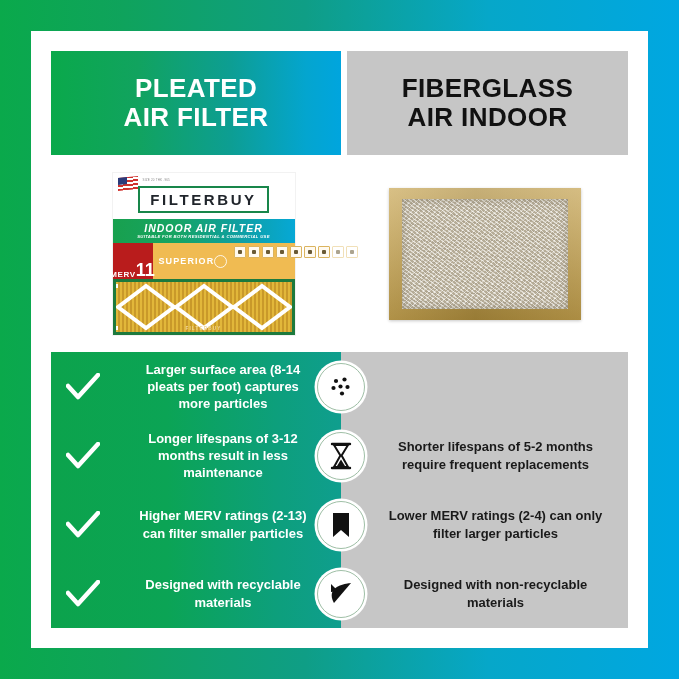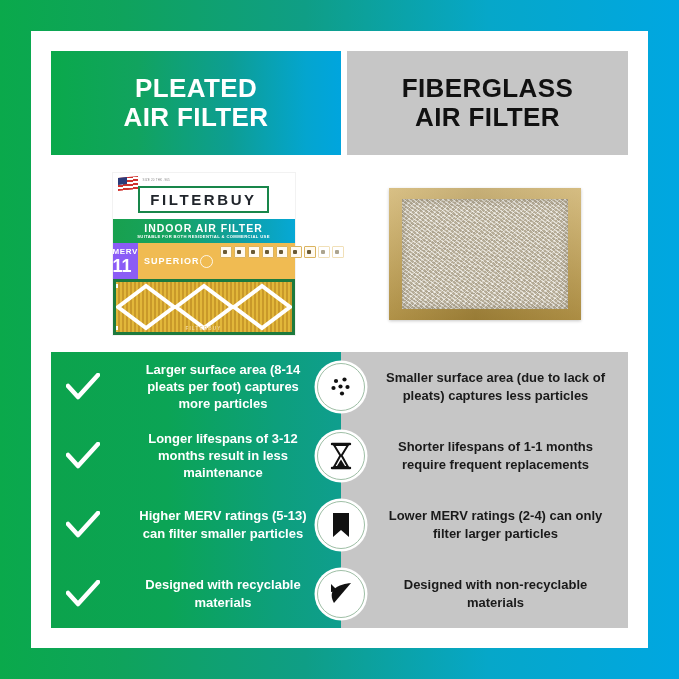--- a/index.html
+++ b/index.html
@@ -137,20 +137,21 @@
     line-height: 1;
   }
   .pl-band {
     height: 24px;
     background: linear-gradient(90deg,#18a04e 0%,#16a463 35%,#0f9fa0 68%,#06a8d6 100%);
     color: #ffffff;
     display: flex;
     flex-direction: column;
     align-items: center;
     justify-content: center;
+    font-style: italic;
   }
   .pl-band-title {
     font-size: 10.5px;
     font-weight: 900;
     letter-spacing: 1px;
     line-height: 1;
   }
   .pl-band-sub {
     font-size: 4.2px;
     font-weight: 700;
@@ -159,25 +160,25 @@
     line-height: 1;
   }
   .pl-merv {
     height: 36px;
     background: #f0bb52;
     display: flex;
     align-items: stretch;
   }
   .merv-left {
     width: 40px;
-    background: #8b5cf6;
+    background: #b91c1c;
     color: #ffffff;
     display: flex;
-    flex-direction: column;
-    align-items: flex-start;
+    flex-direction: row;
+    align-items: flex-end;
     justify-content: center;
     line-height: 1;
   }
   .merv-word { font-size: 8px; font-weight: 900; letter-spacing: .6px; }
   .merv-num  { font-size: 18px; font-weight: 700; margin-top: 1px; }
   .merv-right {
     flex: 1;
     display: flex;
     flex-direction: row;
     justify-content: center;
@@ -379,21 +380,21 @@
 <div id="page">
   <div id="card">
 
     <div class="header-row">
       <div class="head-left">
         <div class="head-title">PLEATED
 AIR FILTER</div>
       </div>
       <div class="head-right">
         <div class="head-title">FIBERGLASS
-AIR FILTER</div>
+AIR INDOOR</div>
       </div>
     </div>
 
     <div class="products">
 
       <div class="prod-cell left">
         <div class="pleated">
 
           <div class="pl-top">
             <div class="flag"></div>
@@ -480,54 +481,51 @@
               <g fill="#111111">
                 <circle cx="9" cy="8" r="2.1"></circle>
                 <circle cx="17.5" cy="6.5" r="2.1"></circle>
                 <circle cx="13.5" cy="13.5" r="2.1"></circle>
                 <circle cx="6.5" cy="15" r="2.1"></circle>
                 <circle cx="20.5" cy="14" r="2.1"></circle>
                 <circle cx="15" cy="20.5" r="2.1"></circle>
               </g>
             </svg>
           </div>
-          <div class="cell-right">
-            <div class="right-text">Smaller surface area (due to lack of pleats) captures less particles</div>
-          </div>
         </div>
 
         <div class="cmp-row">
           <div class="cell-left">
             <div class="check">
               <svg width="34" height="28" viewBox="0 0 34 28">
                 <path d="M2,13 L12,24 L32,2" fill="none" stroke="#ffffff" stroke-width="4.5" stroke-linecap="round" stroke-linejoin="round"></path>
               </svg>
             </div>
             <div class="left-text">Longer lifespans of 3-12 months result in less maintenance</div>
           </div>
           <div class="mid-icon">
             <svg width="26" height="28" viewBox="0 0 26 28">
               <path d="M4,2 L22,2 M4,26 L22,26" stroke="#111111" stroke-width="2.4" stroke-linecap="round"></path>
               <path d="M6,3 L20,3 L13.6,13.6 L20,25 L6,25 L12.4,13.6 Z" fill="none" stroke="#111111" stroke-width="2"></path>
               <path d="M8.4,25 L17.6,25 L13,17.5 Z" fill="#111111"></path>
             </svg>
           </div>
           <div class="cell-right">
-            <div class="right-text">Shorter lifespans of 1-1 months require frequent replacements</div>
+            <div class="right-text">Shorter lifespans of 5-2 months require frequent replacements</div>
           </div>
         </div>
 
         <div class="cmp-row">
           <div class="cell-left">
             <div class="check">
               <svg width="34" height="28" viewBox="0 0 34 28">
                 <path d="M2,13 L12,24 L32,2" fill="none" stroke="#ffffff" stroke-width="4.5" stroke-linecap="round" stroke-linejoin="round"></path>
               </svg>
             </div>
-            <div class="left-text">Higher MERV ratings (5-13) can filter smaller particles</div>
+            <div class="left-text">Higher MERV ratings (2-13) can filter smaller particles</div>
           </div>
           <div class="mid-icon">
             <svg width="22" height="28" viewBox="0 0 22 28">
               <path d="M3,2 L19,2 L19,26 L11,19 L3,26 Z" fill="#111111"></path>
             </svg>
           </div>
           <div class="cell-right">
             <div class="right-text">Lower MERV ratings (2-4) can only filter larger particles</div>
           </div>
         </div>

